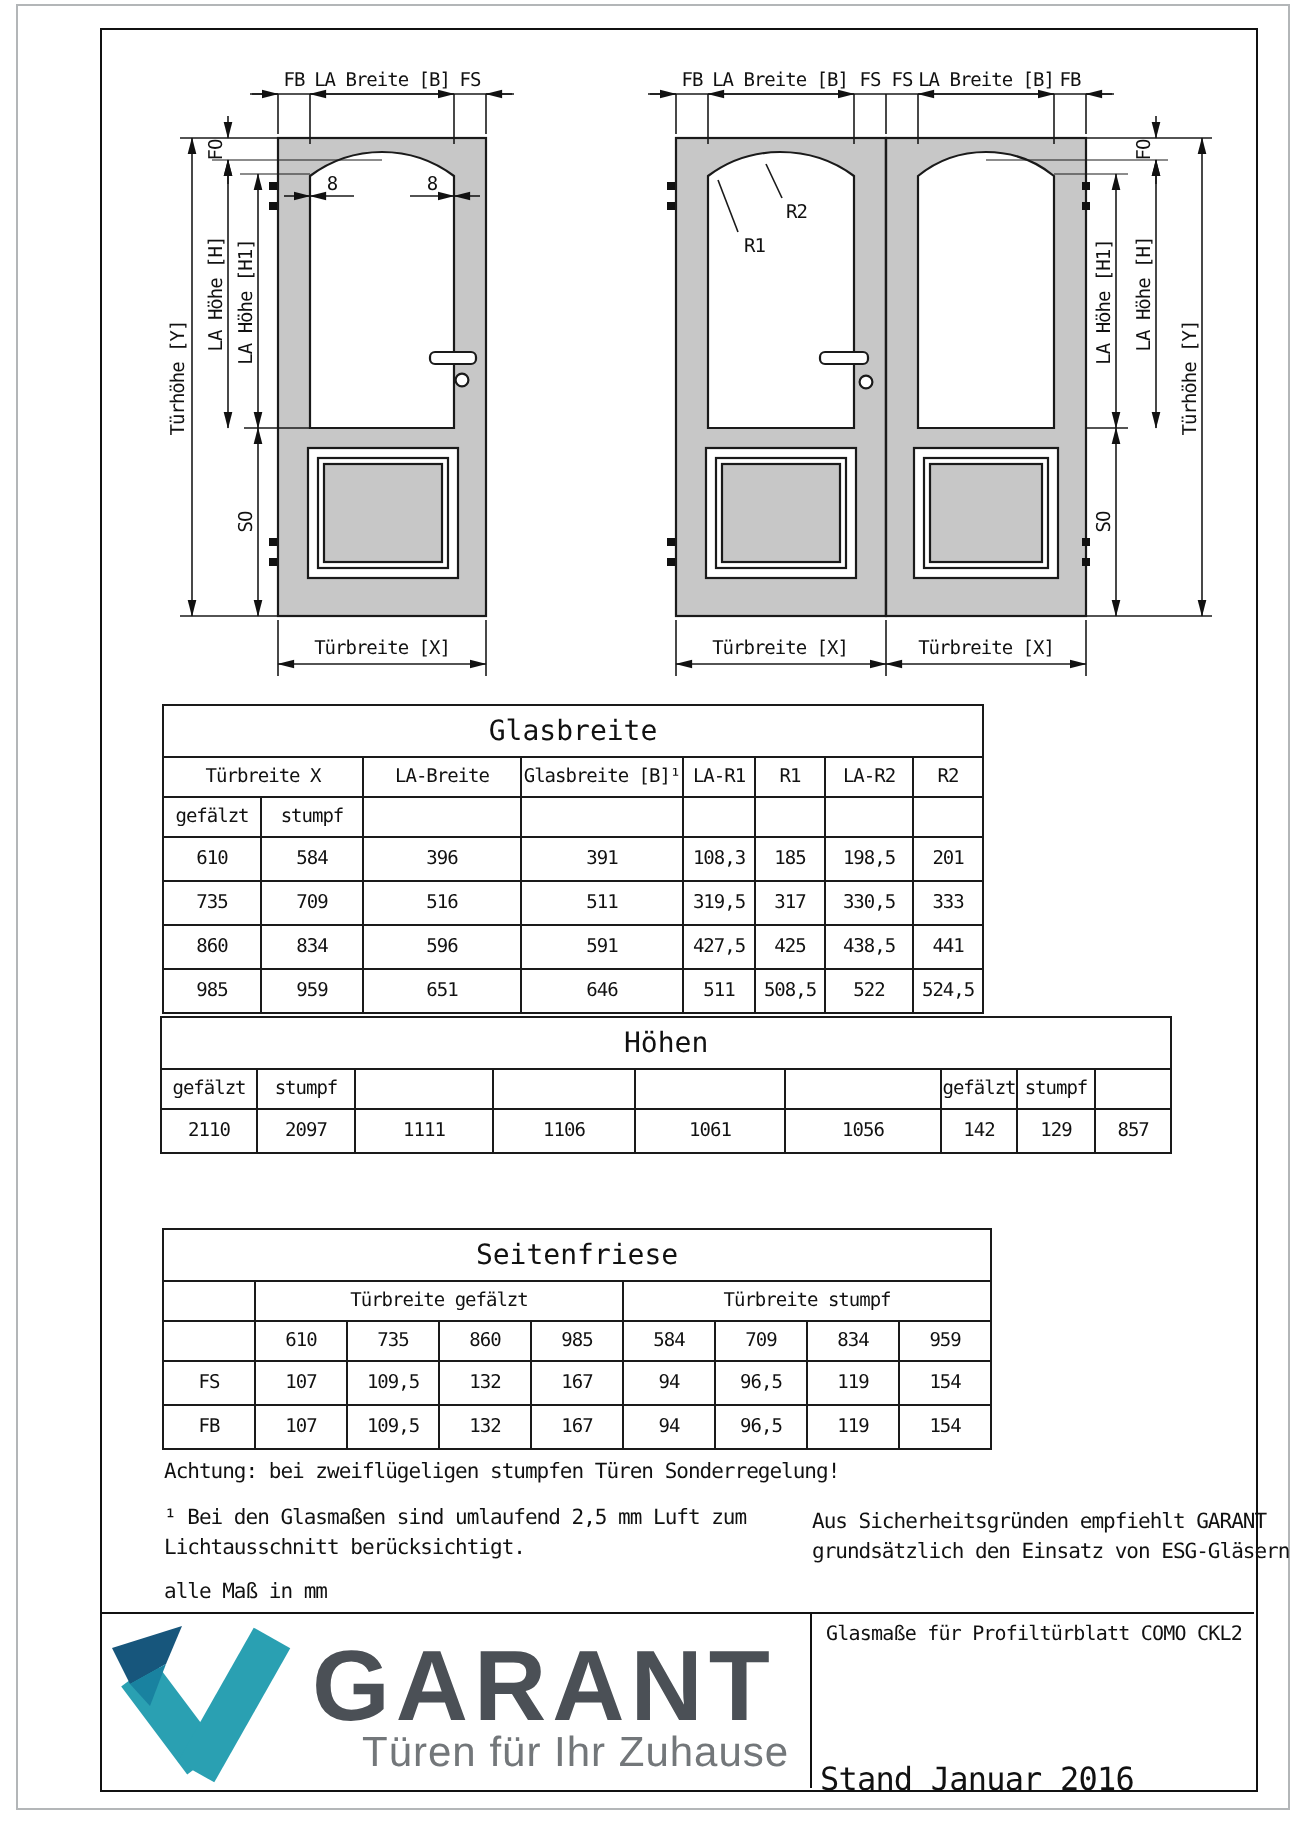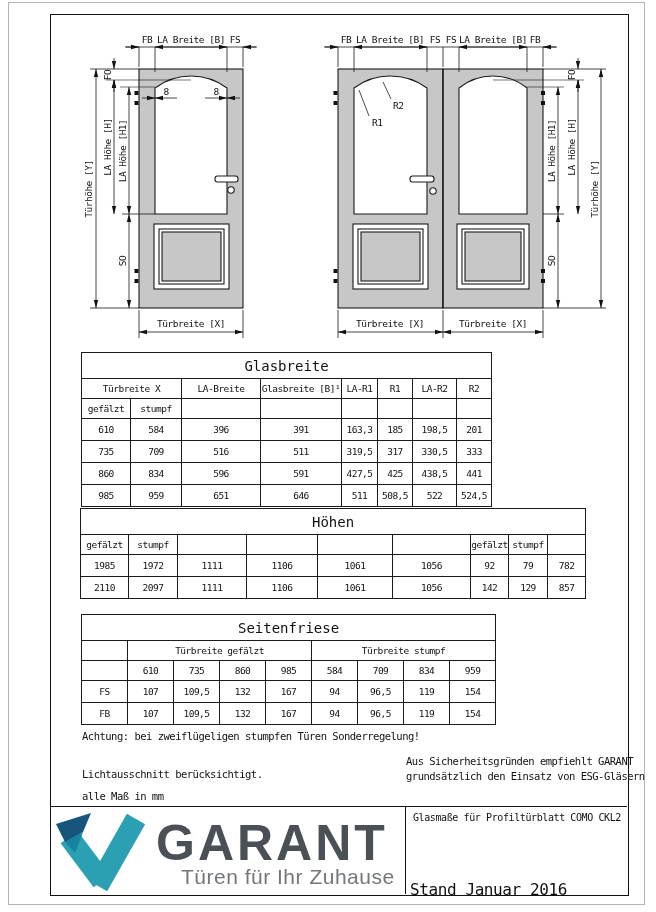--- a/index.html
+++ b/index.html
@@ -244,21 +244,21 @@
       <th></th>
           <th></th>
     </tr>
     </tbody>
       <tbody>
         <tr>
           <td>610</td>
           <td>584</td>
           <td>396</td>
           <td>391</td>
-          <td>163,3</td>
+          <td>108,3</td>
           <td>185</td>
           <td>198,5</td>
           <td>201</td>
         </tr>
         <tr>
           <td>735</td>
           <td>709</td>
           <td>516</td>
           <td>511</td>
           <td>319,5</td>
@@ -312,31 +312,20 @@
           <th></th>
       <th></th>
           <th></th>
       <th>gefälzt</th>
       <th>stumpf</th>
       <th></th>
     </tr>
     </tbody>
       <tbody>
         <tr>
-          <td>1985</td>
-          <td>1972</td>
-          <td>1111</td>
-          <td>1106</td>
-          <td>1061</td>
-          <td>1056</td>
-          <td>92</td>
-          <td>79</td>
-          <td>782</td>
-        </tr>
-        <tr>
           <td>2110</td>
           <td>2097</td>
           <td>1111</td>
           <td>1106</td>
           <td>1061</td>
           <td>1056</td>
           <td>142</td>
           <td>129</td>
           <td>857</td>
         </tr>
@@ -396,20 +385,21 @@
           <td>167</td>
           <td>94</td>
           <td>96,5</td>
           <td>119</td>
           <td>154</td>
         </tr>
       </tbody>
   </table>
 
   <div class="note" style="left:82px; top:730px;">Achtung: bei zweiflügeligen stumpfen Türen Sonderregelung!</div>
+  <div class="note" style="left:82px; top:753px;">¹ Bei den Glasmaßen sind umlaufend 2,5 mm Luft zum</div>
   <div class="note" style="left:82px; top:768px;">Lichtausschnitt berücksichtigt.</div>
   <div class="note" style="left:82px; top:790px;">alle Maß in mm</div>
   <div class="note" style="left:406px; top:755px;">Aus Sicherheitsgründen empfiehlt GARANT</div>
   <div class="note" style="left:406px; top:770px;">grundsätzlich den Einsatz von ESG-Gläsern</div>
 
   <div class="footer-line"></div>
   <div class="footer-divider"></div>
 
   <svg class="logo-mark" width="90" height="84" viewBox="0 0 90 84">
     <line x1="13" y1="26" x2="46" y2="70" stroke="#2aa0b2" stroke-width="21"></line>

